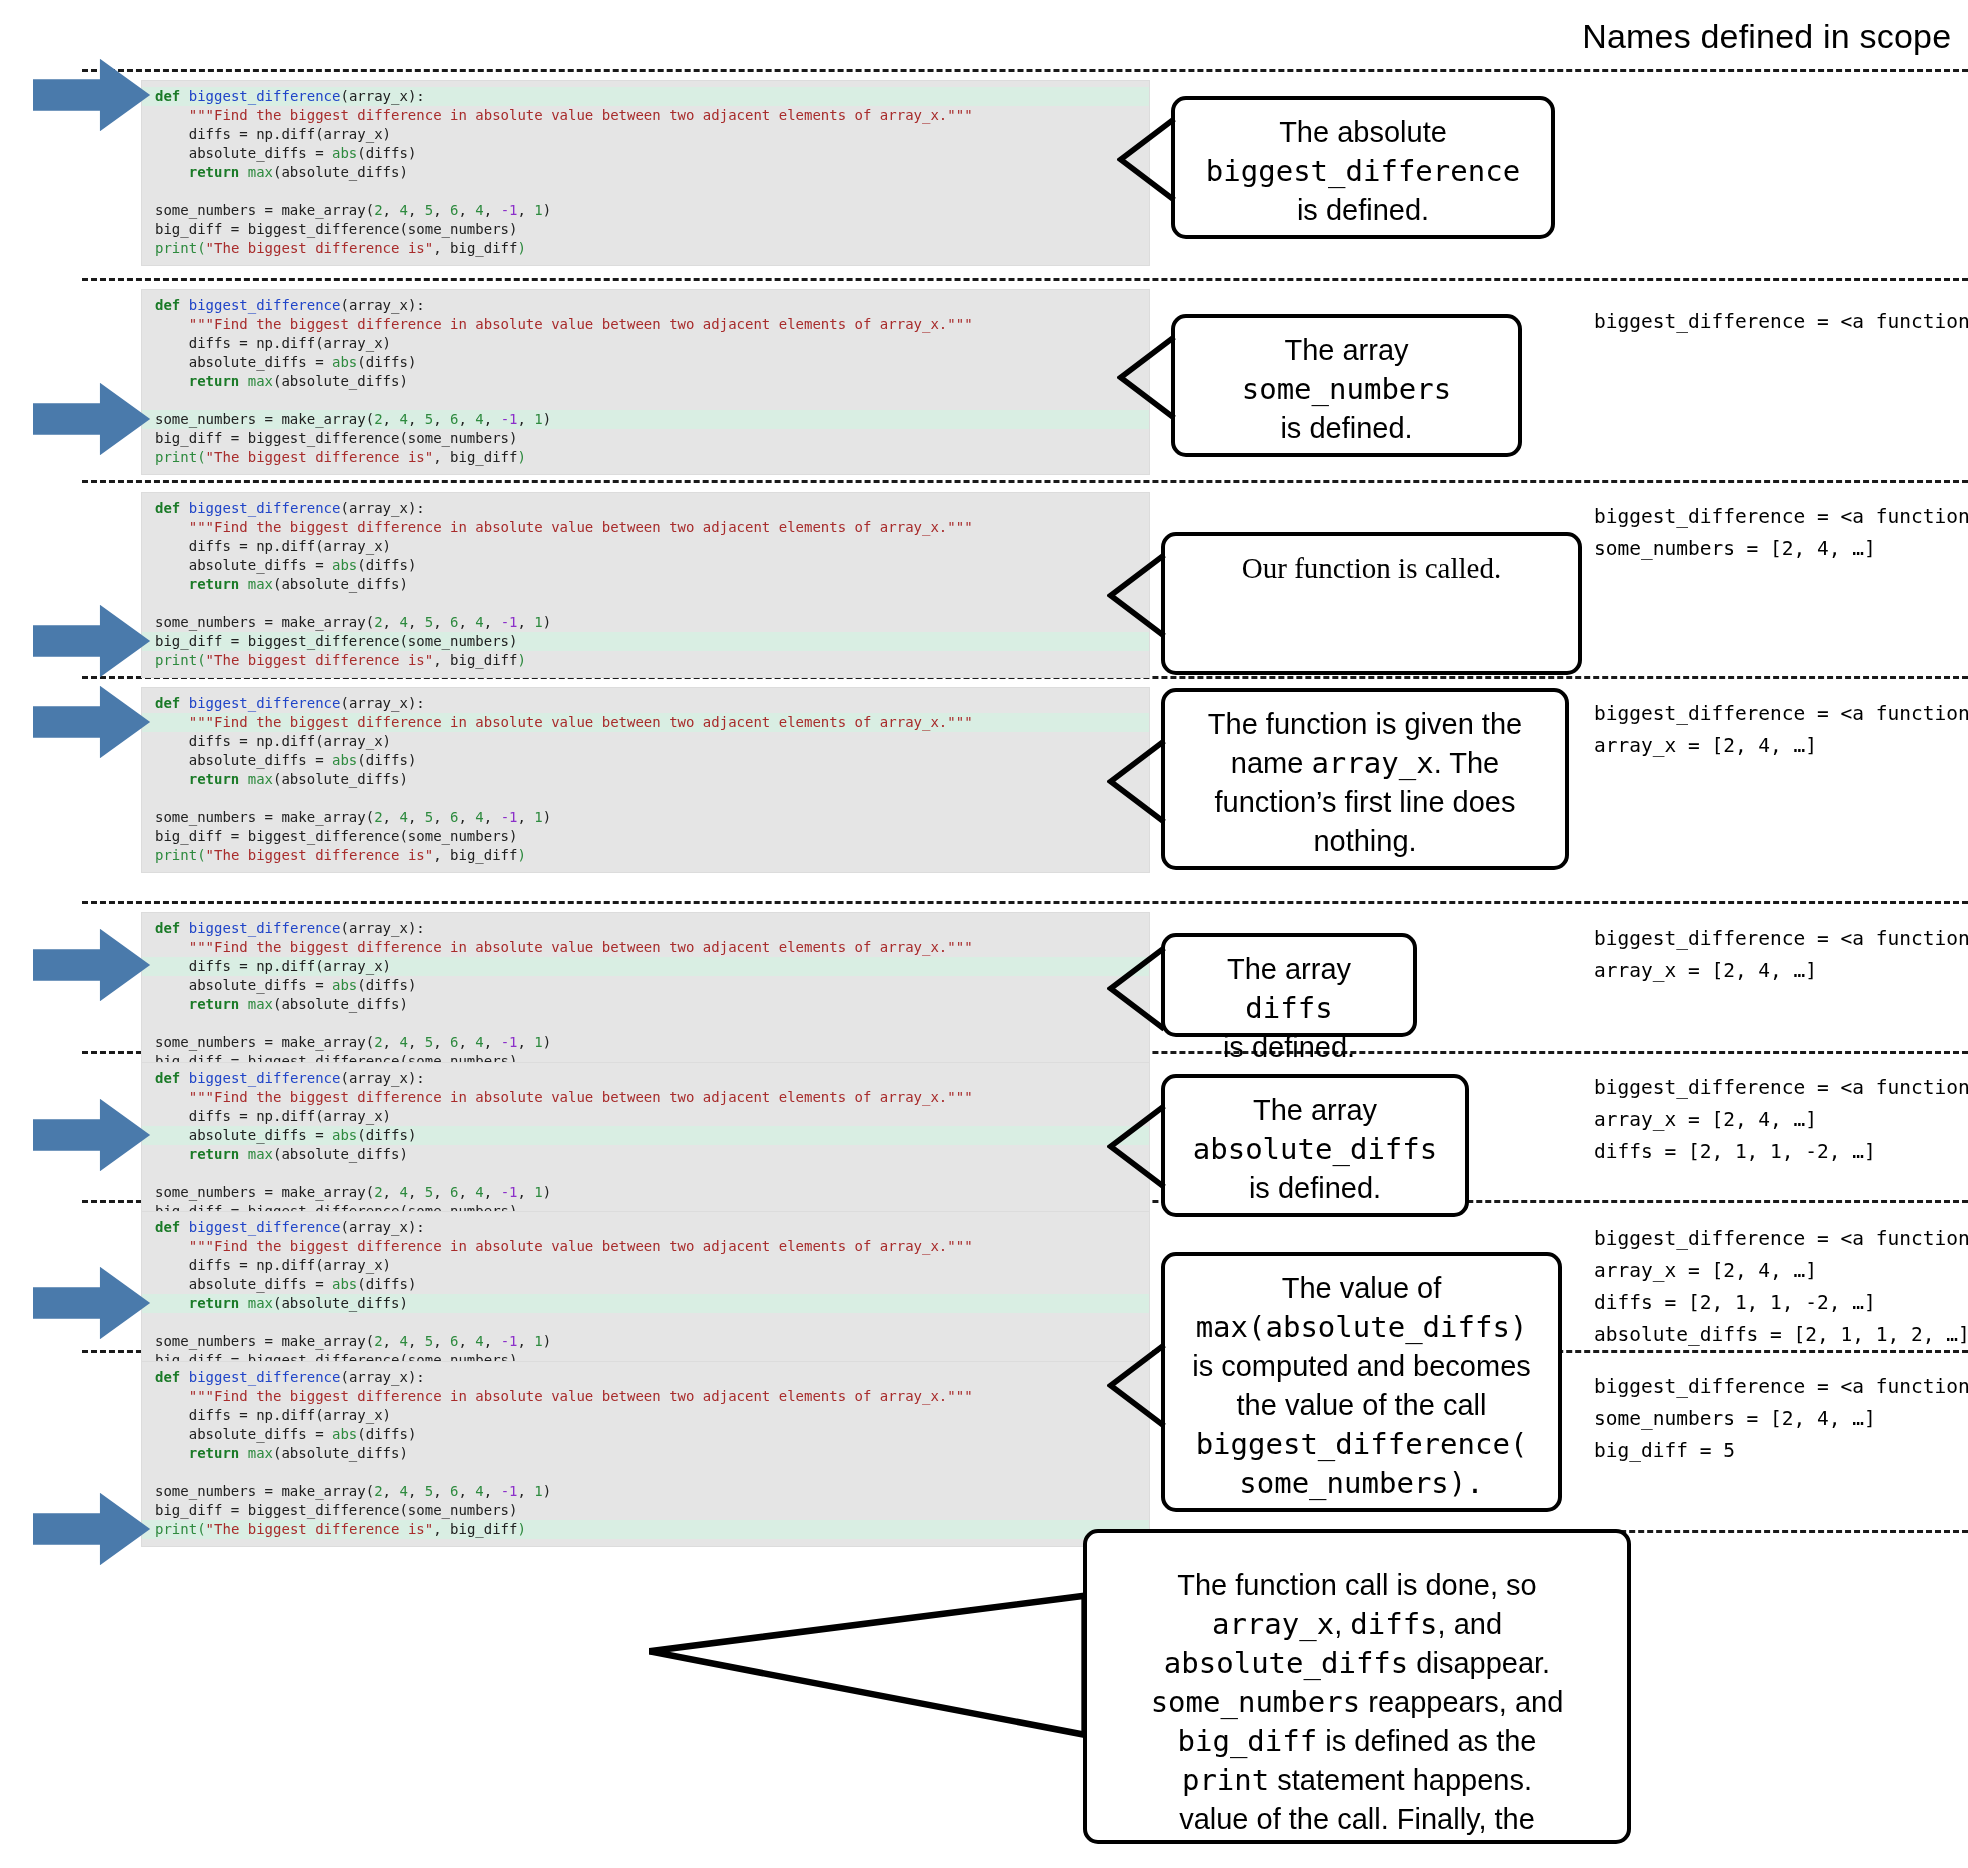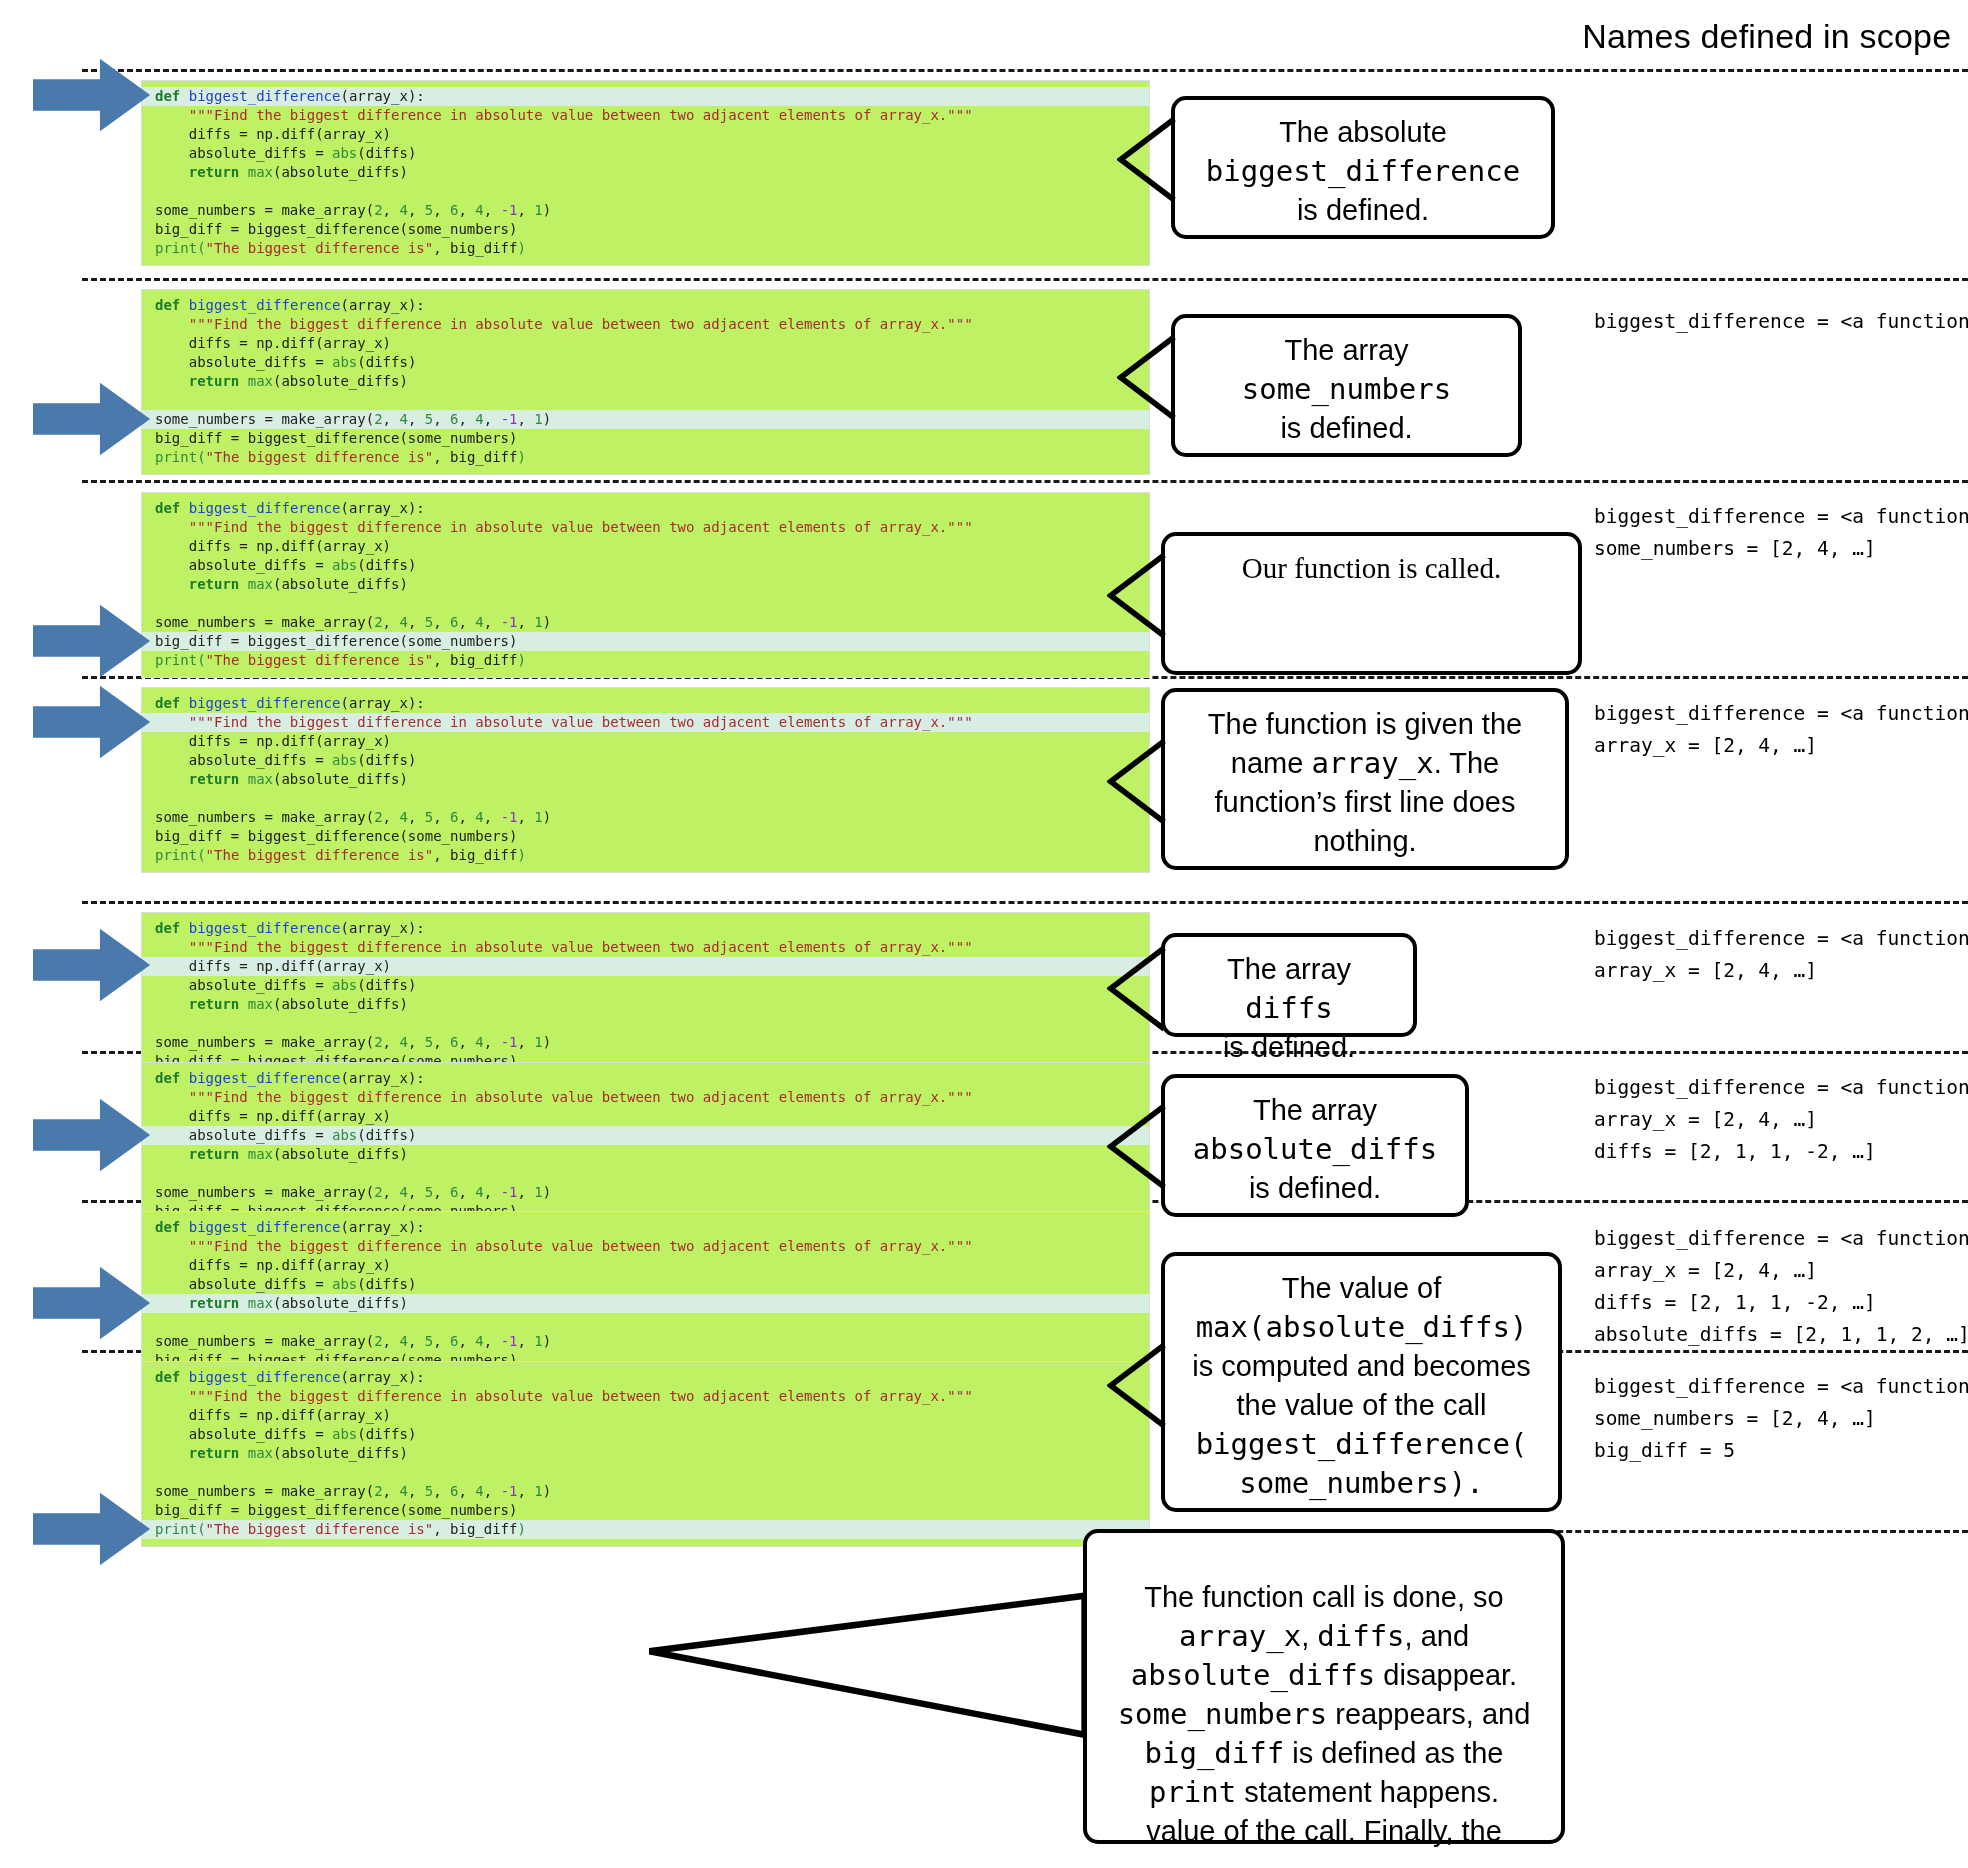--- a/index.html
+++ b/index.html
@@ -31,21 +31,21 @@
     right: 0px;
     height: 0px;
     border-top: 3.7px dashed #1a1a1a;
   }
 
   
   .code-block {
     position: absolute;
     left: 141px;
     width: 1009px;
-    background: #bef264;
+    background: #e5e5e5;
     border: 0.9px solid #dcdcdc;
     box-sizing: border-box;
     padding: 5.6px 0 7.4px 0;
     font-family: "DejaVu Sans Mono", "Liberation Mono", monospace;
     font-size: 14px;
     line-height: 19px;
     color: #202020;
     white-space: pre;
   }
   .code-line {
@@ -267,21 +267,21 @@
       </svg>
   </span>
   <div>The value of</div>
   <div class="mono">max(absolute_diffs)</div>
   <div>is computed and becomes</div>
   <div>the value of the call</div>
   <div class="mono">biggest_difference(</div>
   <div class="mono">some_numbers).</div>
 </div>
 
-<div class="callout" style="left:1083px; top:1529px; width:482px; height:315px; padding-top:45px;">
+<div class="callout" style="left:1083px; top:1529px; width:548px; height:315px; padding-top:33px;">
   <div>The function call is done, so</div>
   <div><span class="mono">array_x</span><span>, </span><span class="mono">diffs</span><span>, and</span></div>
   <div><span class="mono">absolute_diffs</span><span> disappear.</span></div>
   <div><span class="mono">some_numbers</span><span> reappears, and</span></div>
   <div><span class="mono">big_diff</span><span> is defined as the</span></div>
   <div><span class="mono">print</span><span> statement happens.</span></div>
   <div>value of the call.  Finally, the</div>
 </div>
 
 <div id="long-pointer">

